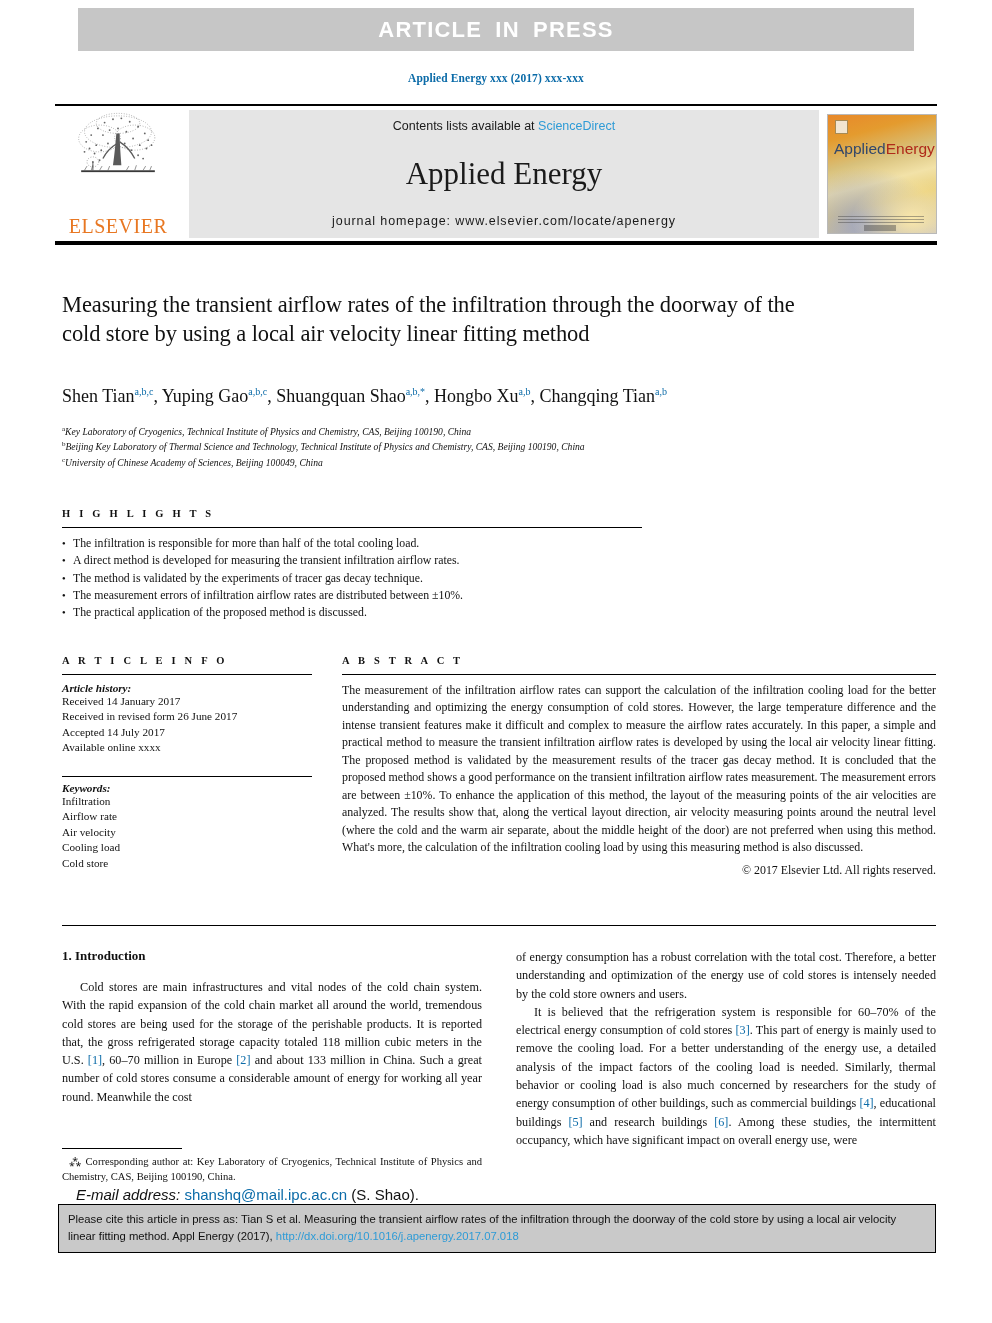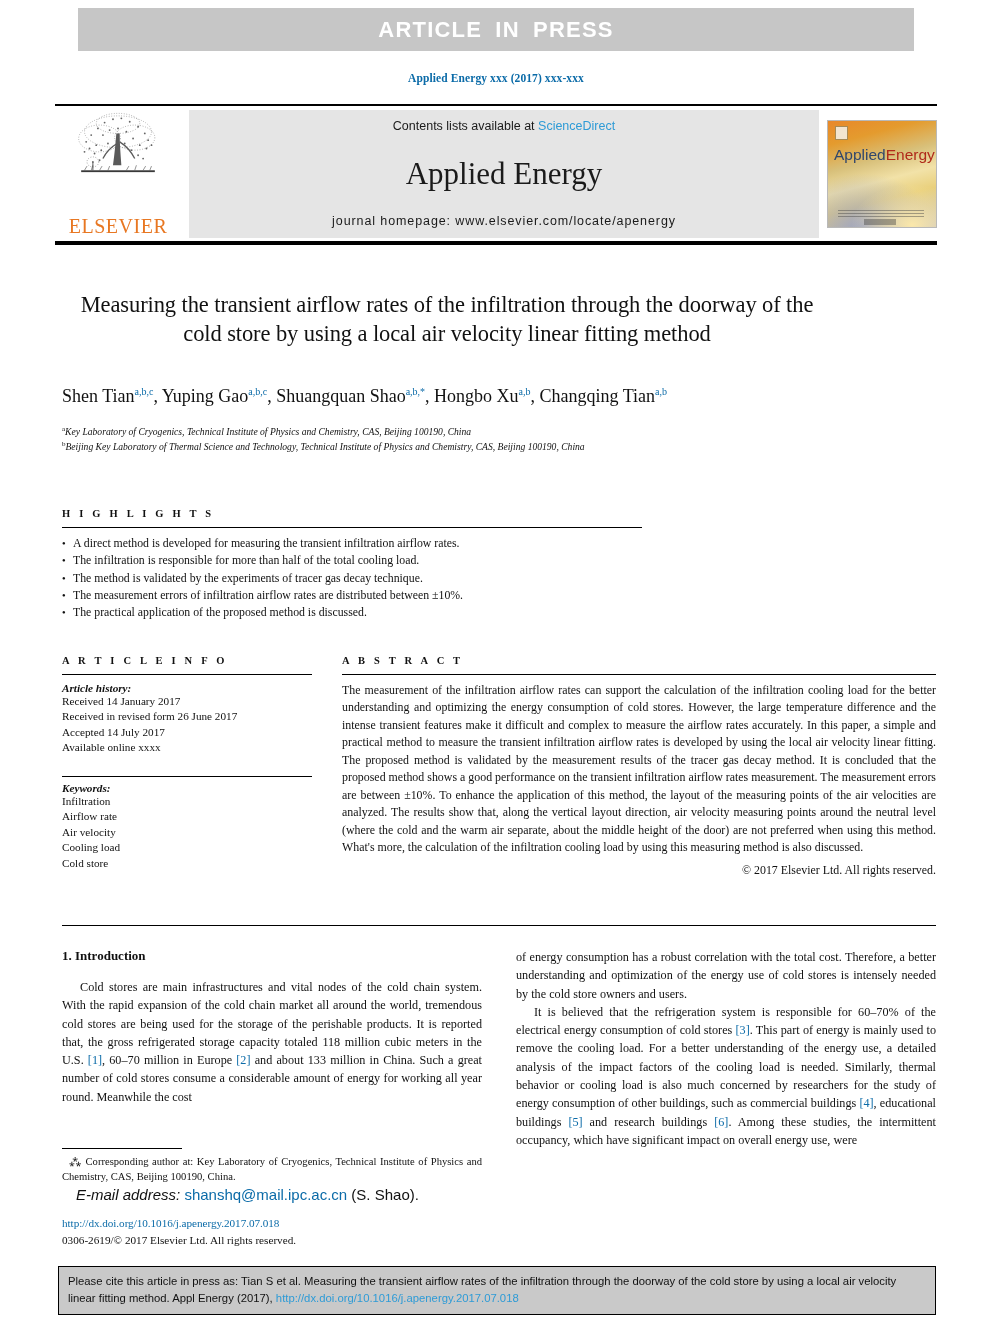--- a/index.html
+++ b/index.html
@@ -101,21 +101,21 @@
     letter-spacing: 0.9px;
     color: #1a1a1a;
   }
   .cover-thumb {
     width: 110px;
     flex-shrink: 0;
     position: relative;
     border: 1px solid #b9b9b9;
     background: linear-gradient(165deg, #e8882a 0%, #e49b2e 18%, #d8c07a 38%, #f2e2a8 55%, #e9d07c 70%, #cfc29a 85%, #b8b8c8 100%);
     overflow: hidden;
-    height: 108px;
+    height: 120px;
     align-self: center;
   }
   .cover-swoosh1 {
     position: absolute; left: -40px; top: 52px;
     width: 150px; height: 110px;
     border-radius: 50%;
     background: radial-gradient(ellipse at center, rgba(150,160,200,0.85) 0%, rgba(150,160,200,0.0) 70%);
   }
   .cover-swoosh2 {
     position: absolute; left: 24px; top: 64px;
@@ -163,21 +163,20 @@
     width: 770px;
   }
   .paper-title {
     font-family: "Liberation Serif", serif;
     font-size: 22.5px;
     line-height: 1.30;
     color: #111;
     font-weight: normal;
     margin: 0;
     letter-spacing: -0.1px;
-    text-align: center;
   }
 
   
   .authors {
     position: absolute;
     left: 62px; top: 386px;
     width: 860px;
     font-family: "Liberation Serif", serif;
     font-size: 18px;
     line-height: 1.2;
@@ -363,21 +362,21 @@
   .issn-line {
     font-family: "Liberation Serif", serif;
     font-size: 11.2px;
     color: #111;
     margin-top: 5px;
   }
 
   
   .cite-box {
     position: absolute;
-    left: 58px; top: 1266px;
+    left: 58px; top: 1204px;
     width: 878px; height: 49px;
     border: 1.3px solid #000;
     background: #c9c9c9;
     padding: 6px 9px 0 9px;
   }
   .cite-text {
     font-family: "Liberation Sans", sans-serif;
     font-size: 11.3px;
     line-height: 1.5;
     color: #111;
@@ -479,28 +478,29 @@
   <span><span>Shen Tian</span><sup>a,b,c</sup></span>,
   <span><span>Yuping Gao</span><sup>a,b,c</sup></span>,
   <span><span>Shuangquan Shao</span><sup>a,b,*</sup></span>,
   <span><span>Hongbo Xu</span><sup>a,b</sup></span>,
   <span><span>Changqing Tian</span><sup>a,b</sup></span>
 </div>
 
 <div class="affils">
   <div><sup>a</sup><span>Key Laboratory of Cryogenics, Technical Institute of Physics and Chemistry, CAS, Beijing 100190, China</span></div>
   <div><sup>b</sup><span>Beijing Key Laboratory of Thermal Science and Technology, Technical Institute of Physics and Chemistry, CAS, Beijing 100190, China</span></div>
+  <div><sup>c</sup><span>University of Chinese Academy of Sciences, Beijing 100049, China</span></div>
 </div>
 
 <div class="highlights">
   <div class="sec-head">H I G H L I G H T S</div>
   <div class="hl-rule"></div>
   <ul class="hl-list">
+    <li>The infiltration is responsible for more than half of the total cooling load.</li>
     <li>A direct method is developed for measuring the transient infiltration airflow rates.</li>
-    <li>The infiltration is responsible for more than half of the total cooling load.</li>
     <li>The method is validated by the experiments of tracer gas decay technique.</li>
     <li>The measurement errors of infiltration airflow rates are distributed between ±10%.</li>
     <li>The practical application of the proposed method is discussed.</li>
   </ul>
 </div>
 
 <div class="info-col">
   <div class="sec-head">A R T I C L E   I N F O</div>
   <div class="col-rule"></div>
   <div class="info-sub">Article history:</div>

